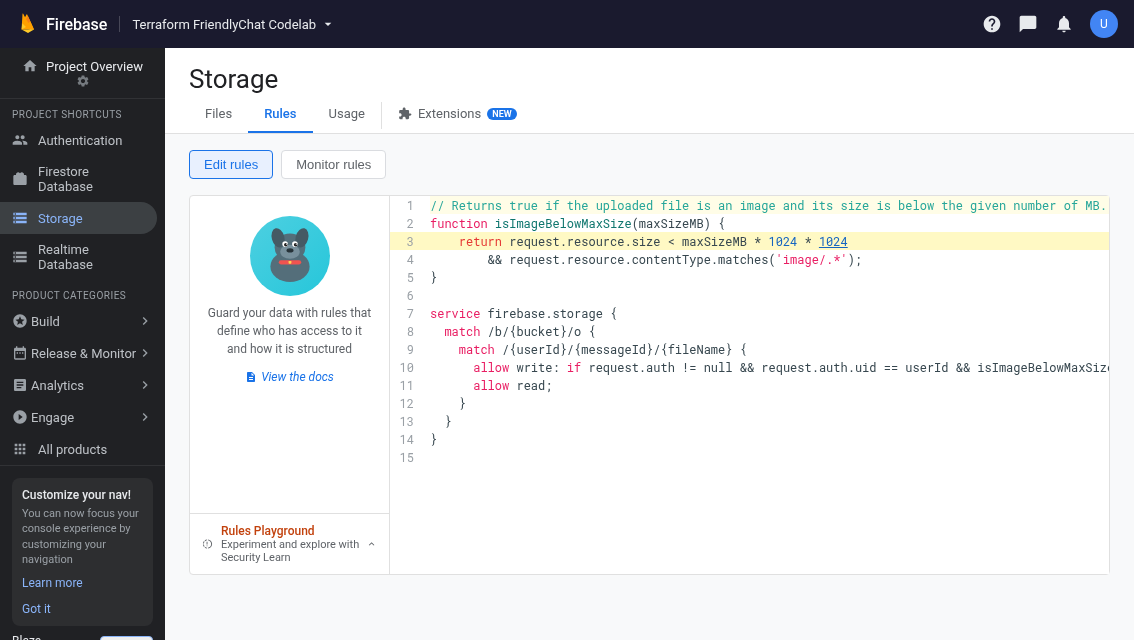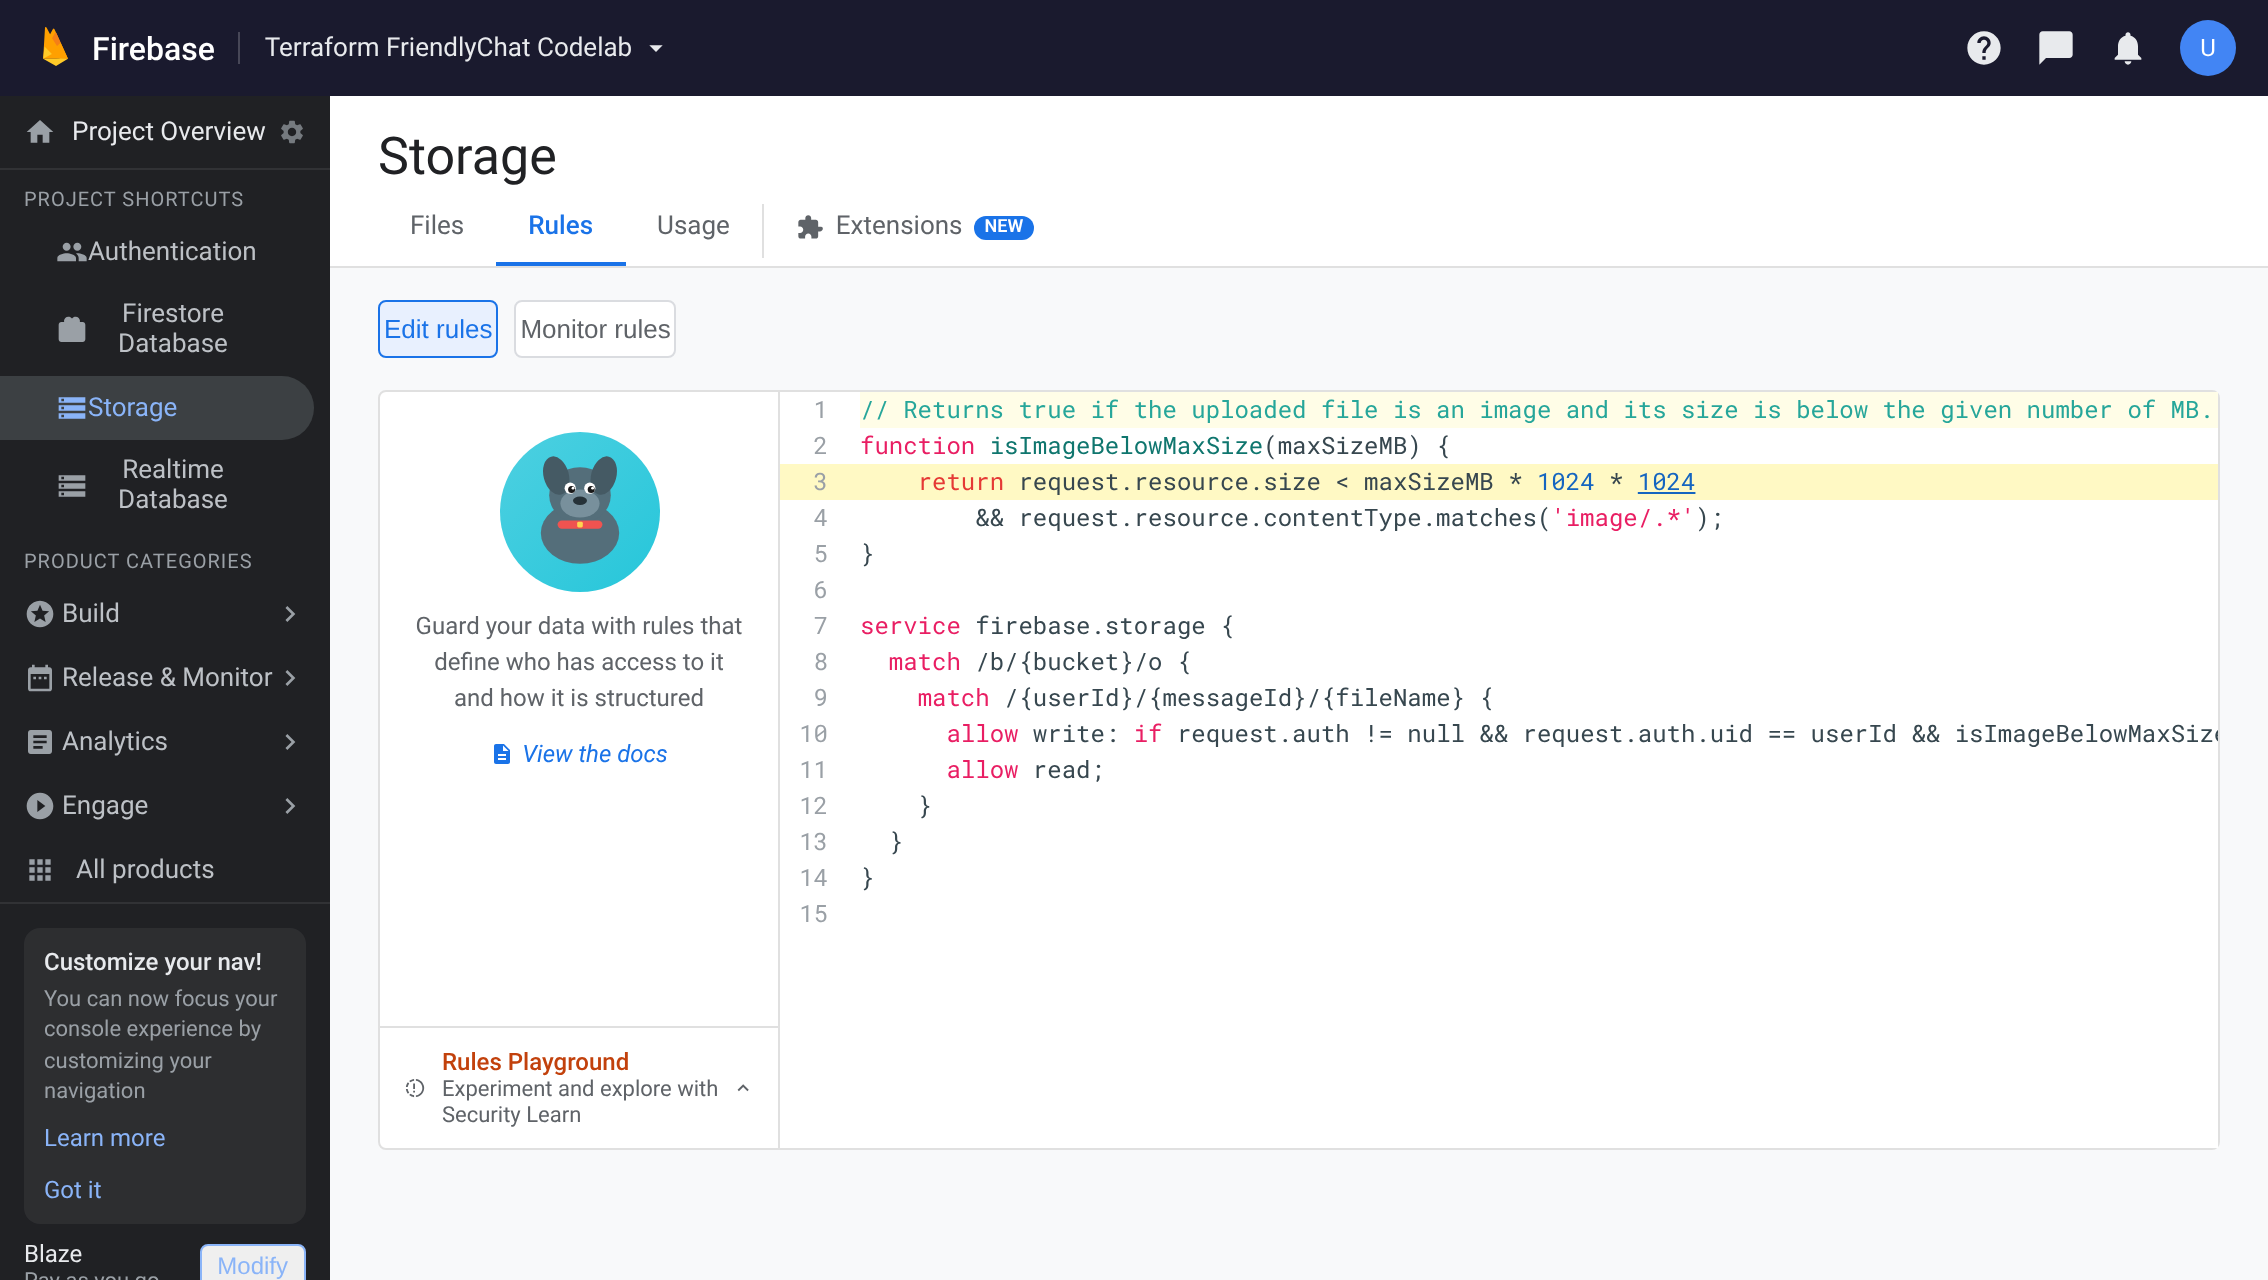--- a/index.html
+++ b/index.html
@@ -38,33 +38,33 @@
       color: #e8eaed;
       display: flex;
       flex-direction: column;
       flex-shrink: 0;
       overflow-y: auto;
     }
     .sidebar-project {
       padding: 10px 12px;
       display: flex; align-items: center; justify-content: space-between;
       border-bottom: 1px solid rgba(255,255,255,0.08);
+      flex-direction: column;
     }
     .sidebar-project-name { font-size: 13px; color: #e8eaed; display: flex; align-items: center; gap: 8px; }
     .sidebar-gear { cursor: pointer; opacity: 0.7; }
     .sidebar-section-label { font-size: 10px; color: #9aa0a6; padding: 10px 12px 4px; text-transform: uppercase; letter-spacing: 0.5px; }
     .sidebar-item {
-      display: flex; align-items: center; 
-      padding: 8px 28px;
+      display: flex; align-items: center; gap: 10px;
+      padding: 8px 12px;
       cursor: pointer;
       color: #bdc1c6;
       font-size: 13px;
       border-radius: 0 20px 20px 0;
       margin-right: 8px;
-      text-align: center;
     }
     .sidebar-item.active { background: #3c4043; color: #8ab4f8; }
     .sidebar-item-icon { width: 16px; height: 16px; flex-shrink: 0; }
     .sidebar-group {
       display: flex; align-items: center; justify-content: space-between;
       padding: 8px 12px;
       cursor: pointer;
       color: #bdc1c6;
       font-size: 13px;
     }
@@ -102,21 +102,21 @@
       display: flex; align-items: center; gap: 6px;
     }
     .tab.active { color: #1a73e8; border-bottom-color: #1a73e8; font-weight: 500; }
     .tab-badge { background: #1a73e8; color: white; font-size: 9px; padding: 1px 5px; border-radius: 10px; font-weight: 600; }
     .tab-divider { width: 1px; background: #e0e0e0; margin: 4px 0; }
 
     
     .content { flex: 1; overflow-y: auto; padding: 16px 24px; background: #f8f9fa; }
     .sub-tabs { display: flex; gap: 8px; margin-bottom: 16px; }
     .sub-tab {
-      padding: 6px 2px;
+      padding: 6px 14px;
       font-size: 13px;
       border-radius: 4px;
       cursor: pointer;
       color: #5f6368;
       border: 1px solid #dadce0;
       background: #fff;
     }
     .sub-tab.active { background: #e8f0fe; color: #1a73e8; border-color: #1a73e8; }
 
     

